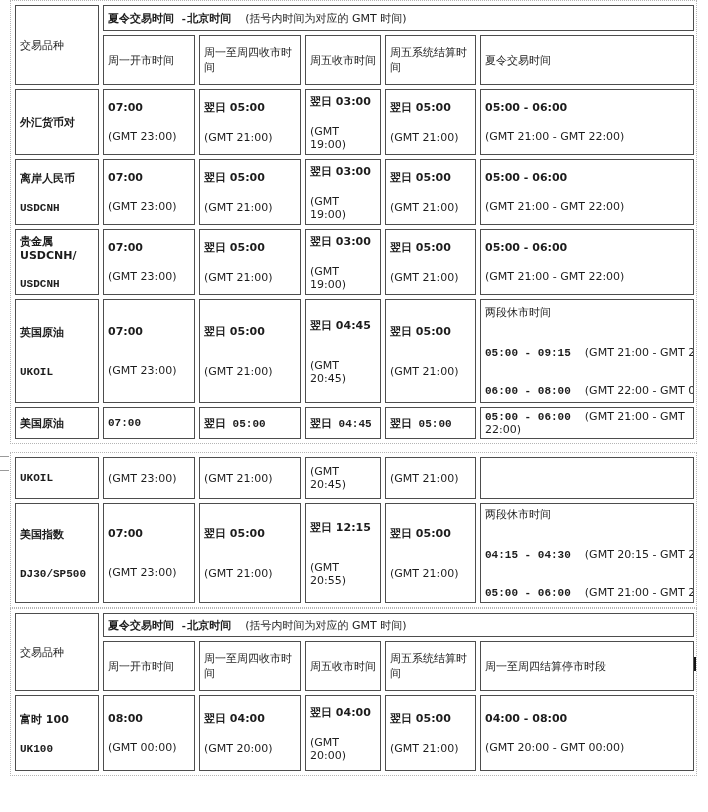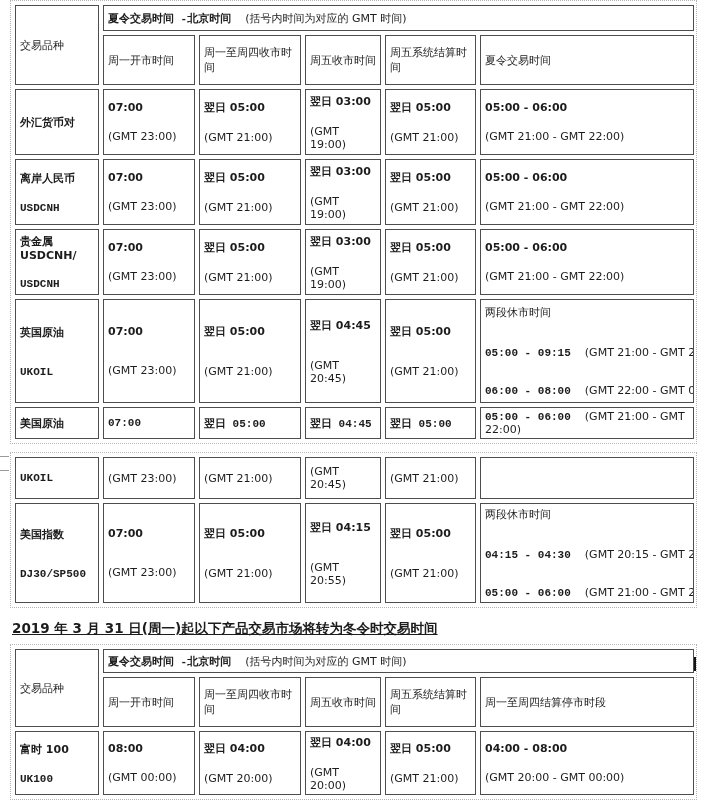--- a/index.html
+++ b/index.html
@@ -16,21 +16,21 @@
   td { border:1px solid #4d4d4d; vertical-align:middle; padding:1px 4px; overflow:hidden; box-sizing:border-box; }
 
   tr.rh1 { height:26px; }
   tr.rh1.t2 { height:24px; }
   tr.rh2 { height:50px; }
   tr.h62 { height:66px; }
   tr.h98 { height:104px; }
   tr.h32 { height:32px; }
   tr.h42 { height:42px; }
   tr.h96 { height:98px; }
-  tr.h64 { height:64px; }
+  tr.h64 { height:76px; }
 
   .bt { font-weight:bold;font-family:Liberation Mono, monospace; }
   .gn { margin-left:14px; font-weight:normal; }
   .l1 { font-weight:bold; }
   .l2 { margin-top:16px; }
   tr.h98 .l2, tr.h96 .l2 { margin-top:26px; }
   .one { }
 
   .bk { display:flex; flex-direction:column; justify-content:space-between; height:92px; padding:2px 0; }
   .bkl { white-space:nowrap; }
@@ -247,40 +247,39 @@
             </td>
         <td>
               <div class="l1">07:00</div>
               <div class="l2">(GMT 23:00)</div>
             </td>
         <td>
               <div class="l1">翌日 05:00</div>
               <div class="l2">(GMT 21:00)</div>
             </td>
         <td>
-              <div class="l1">翌日 04:15</div>
+              <div class="l1">翌日 12:15</div>
               <div class="l2">(GMT 20:55)</div>
             </td>
         <td>
               <div class="l1">翌日 05:00</div>
               <div class="l2">(GMT 21:00)</div>
             </td>
         <td>
           <div class="bk">
             <div class="bkl">两段休市时间</div>
             <div class="bkl"><span class="bt">04:15 - 04:30</span><span class="gn">(GMT 20:15 - GMT 20:30)</span></div>
             <div class="bkl"><span class="bt">05:00 - 06:00</span><span class="gn">(GMT 21:00 - GMT 22:00)</span></div>
           </div>
         </td>
       </tr>
     </tbody>
       </table>
   </div>
 
-  <div class="title title2">2019 年 3 月 31 日(周一)起以下产品交易市场将转为冬令时交易时间</div>
 
   <div class="twrap">
     <table>
       <colgroup>
         <col style="width:84px">
           <col style="width:92px">
           <col style="width:102px">
         <col style="width:76px">
           <col style="width:91px">
           <col style="width:214px">

